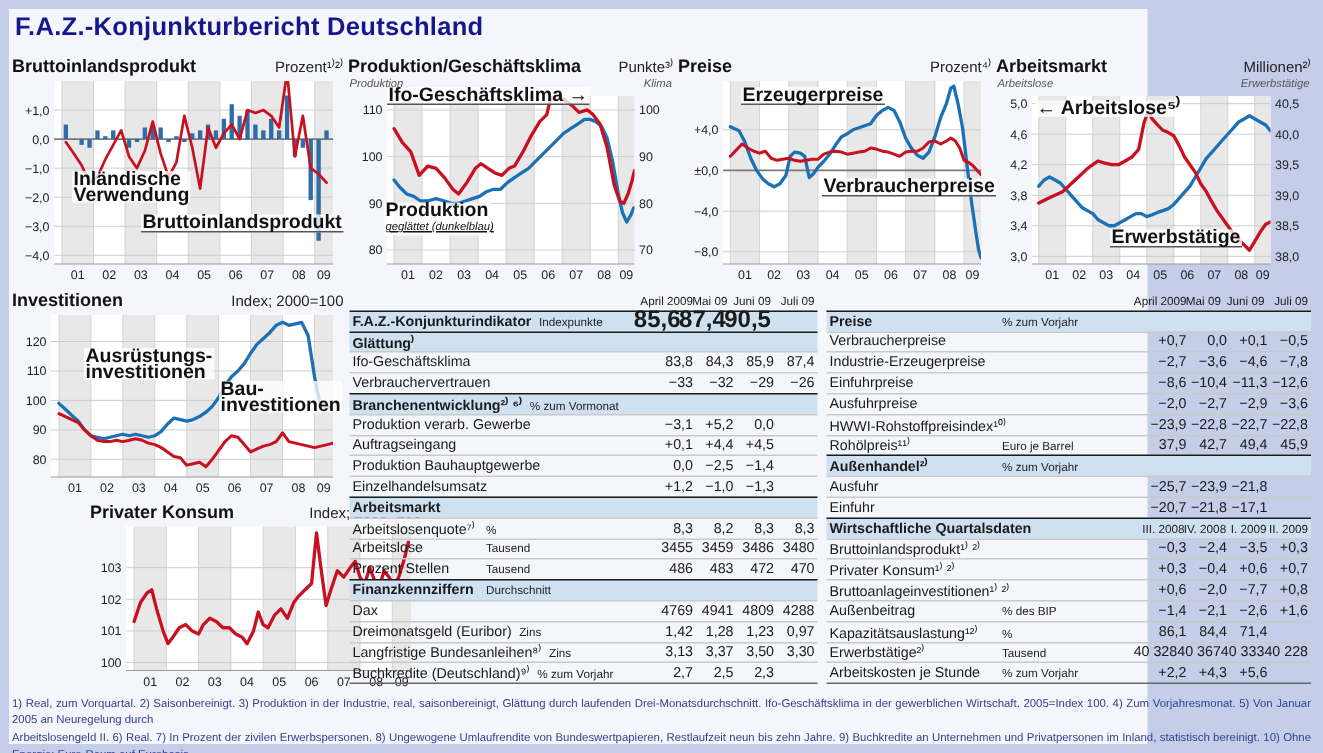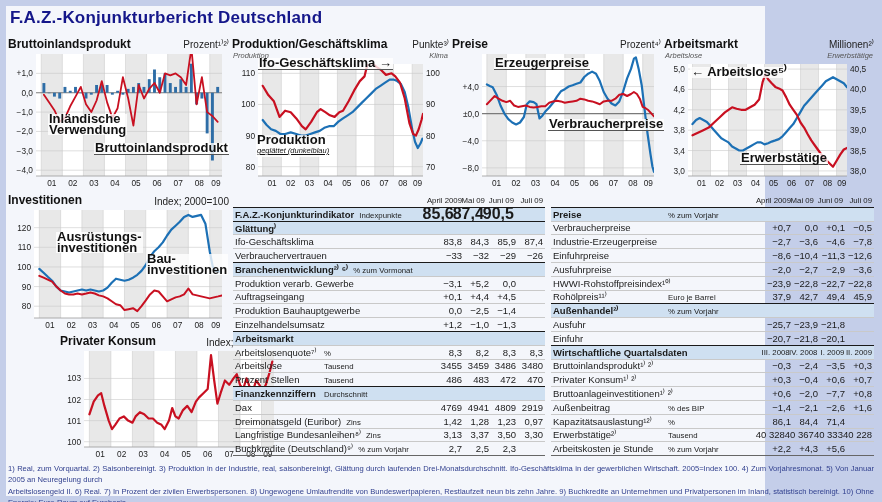--- a/index.html
+++ b/index.html
@@ -594,21 +594,21 @@
         </div>
       </div>
       <div class="trow data">
         <div class="lblcell">
           <div class="lbltext">Dax</div>
         </div>
         <div class="nums">
           <div class="num">4769</div>
           <div class="num">4941</div>
           <div class="num">4809</div>
-          <div class="num">2919</div>
+          <div class="num">4288</div>
         </div>
       </div>
       <div class="trow data">
         <div class="lblcell">
           <div class="lbltext">Dreimonatsgeld (Euribor)</div>
           <div class="unit">Zins</div>
         </div>
         <div class="nums">
           <div class="num">1,42</div>
           <div class="num">1,28</div>
@@ -754,21 +754,21 @@
           <div class="num"></div>
         </div>
       </div>
       <div class="trow data">
         <div class="lblcell">
           <div class="lbltext">Einfuhr</div>
         </div>
         <div class="nums">
           <div class="num">−20,7</div>
           <div class="num">−21,8</div>
-          <div class="num">−20,1</div>
+          <div class="num">−17,1</div>
           <div class="num"></div>
         </div>
       </div>
       <div class="trow section">
         <div class="lblcell">
           <div class="lbltext">Wirtschaftliche Quartalsdaten</div>
         </div>
         <div class="nums">
           <div class="num">III. 2008</div>
           <div class="num">IV. 2008</div>

